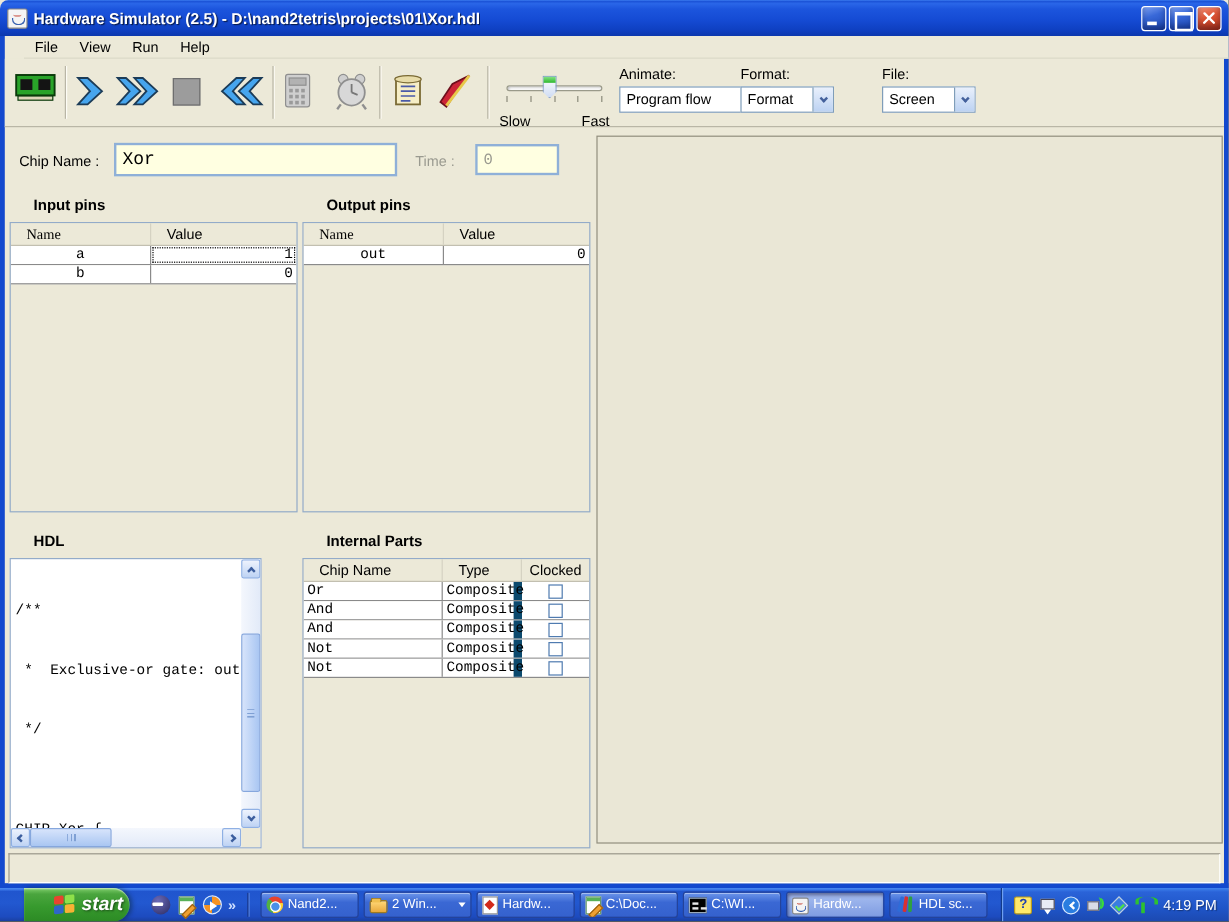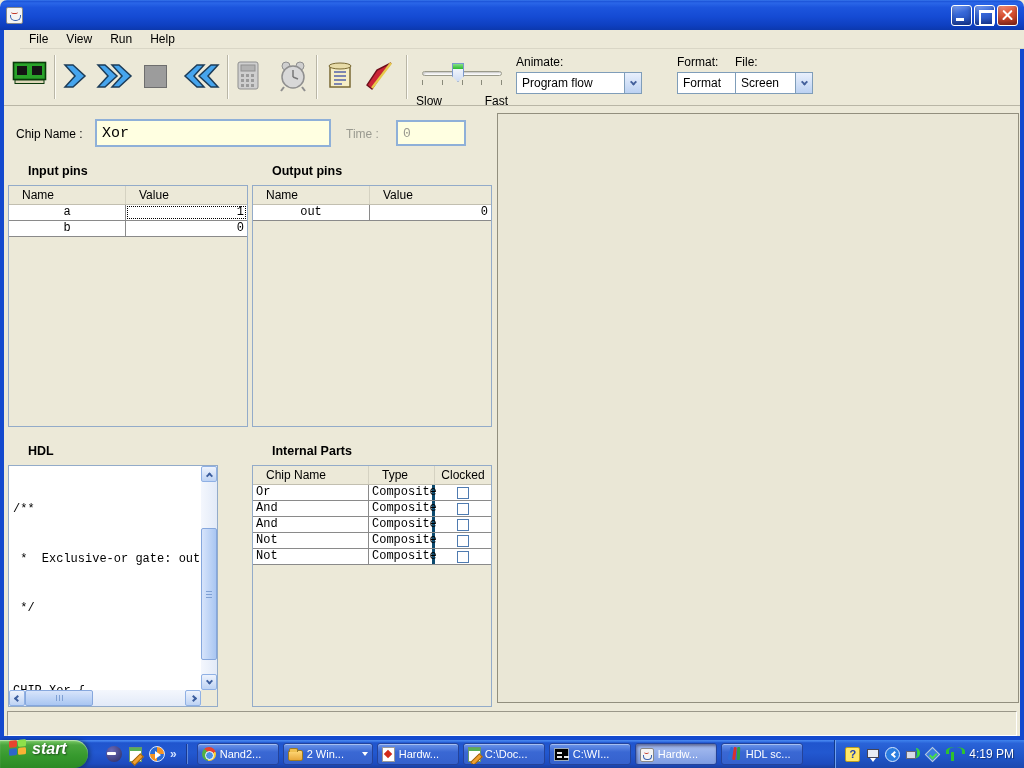--- a/index.html
+++ b/index.html
@@ -74,27 +74,27 @@
   .field{ position:absolute; background:#ffffe1; border:2px solid #8fb0d8;
     font-family:"Liberation Mono", monospace; padding:2px 5px; }
   
   .panel{ position:absolute;padding-left:14px; }
   .ph{ height:28px; display:flex; align-items:center; padding-left:6px; font-weight:bold; font-size:12.5px;}
   .pbody{ position:absolute; left:0; right:0; top:28px; bottom:0; border:1px solid #93abc9; background:#ece9d8; overflow:hidden;}
   .thead{ display:flex; height:19px; align-items:center; font-size:12px; background:#ece9d8; border-bottom:1px solid #c2bfb0;}
   .thead .hc{ padding-left:13px; height:100%; display:flex; align-items:center; border-right:1px solid #d5d2c2;}
   .trow{ display:flex; height:16px; background:#fff; border-bottom:1px solid #8a8a8a;
     font-family:"Liberation Mono", monospace; font-size:12px; line-height:14px;}
-  .pins .hc.c1{ width:117px; } .pins .hc.c2{ flex:1; border-right:none;}
+  .pins .hc.c1{ width:117px;font-family:Liberation Serif, serif; } .pins .hc.c2{ flex:1; border-right:none;}
   .pins .tc.c1{ width:117px; border-right:1px solid #8a8a8a; text-align:center;}
   .pins .tc.c2{ flex:1; text-align:right; padding-right:3px;}
   .tc.focus{ outline:1px dotted #000; outline-offset:-2px;}
   .ip .hc.c1{ width:116px;} .ip .hc.c2{ width:66px;} .ip .hc.c3{ flex:1; justify-content:center; padding-left:0; border-right:none;}
   .ip .tc.c1{ width:116px; border-right:1px solid #8a8a8a; padding-left:3px;}
-  .ip .tc.c2{ width:66px; border-right:3px solid #0c4a6e; padding-left:3px;}
+  .ip .tc.c2{ width:66px; border-right:7px solid #0c4a6e; padding-left:3px;}
   .ip .tc.c3{ flex:1; display:flex; align-items:center; justify-content:center;}
   .cb{ width:12px; height:12px; background:#fff; border:1px solid #4f7bb0; }
   
   .codebody{ background:#fff; }
   .code{ position:absolute; left:0; top:0; right:16px; bottom:16px; overflow:hidden;
     font-family:"Liberation Mono", monospace; font-size:12px; line-height:16.5px; white-space:pre; padding-top:2px;}
   .code-line{ padding-left:4px; }
   .sb-v{ position:absolute; top:0; right:0; width:16px; bottom:16px; background:linear-gradient(90deg,#f4f7fd,#e2eaf8);}
   .sb-h{ position:absolute; left:0; bottom:0; right:16px; height:16px; background:linear-gradient(#f4f7fd,#e2eaf8);}
   .sb-btn{ position:absolute; width:16px; height:16px; background:linear-gradient(#eef3fd,#bed3f4);
@@ -112,21 +112,21 @@
   .viewpanel{ position:absolute; left:497px; top:113px; width:522px; height:590px;
     background:#eae7d6; border:1px solid #928f7e;}
   .statusbar{ position:absolute; left:7px; top:711px; width:1010px; height:25px; background:#ece9d8;
     border:1px solid; border-color:#9a9789 #ffffff #ffffff #9a9789;}
   
   .taskbar{ position:absolute; left:0; top:740px; width:1024px; height:28px; display:flex; align-items:center;
     background:linear-gradient(180deg,#4b8af0 0%,#3a77e8 5%,#2055ce 10%,#2258d0 45%,#1d4bbf 85%,#1a3f9f 100%);}
   .startbtn{ flex:none; width:88px; height:28px; border-radius:0 14px 14px 0;
     background:linear-gradient(180deg,#7ece6a 0%,#4aa53e 18%,#379a2e 55%,#2c8a24 100%);
     box-shadow:2px 0 4px rgba(0,20,0,.4), inset 0 1px 1px rgba(255,255,255,.5);
-    display:flex; align-items:flex-start; gap:5px; padding-left:9px;}
+    display:flex; align-items:center; gap:5px; padding-left:25px;margin-left:20px;}
   .start-label{ color:#fff; font-weight:bold; font-style:italic; font-size:16px; text-shadow:1px 1px 2px rgba(0,0,0,.5);}
   .flag{ width:18px; height:16px; display:grid; grid-template-columns:8px 8px; grid-template-rows:7px 7px; gap:1px; transform:skewY(-6deg);}
   .flag i{ border-radius:1.5px; } .flag .f1{background:#e8442f;} .flag .f2{background:#8ee04a;}
   .flag .f3{background:#2e66c9;} .flag .f4{background:#f8b234;}
   .ql{ flex:none; display:flex; align-items:center; gap:7px; padding:0 8px 0 18px; height:100%;}
   .ql-sep{ width:1px; height:20px; background:#1a3a90; box-shadow:1px 0 0 #5f8ae0; margin-left:2px;}
   .ic16{ width:16px; height:16px; position:relative; display:inline-block; flex:none;}
   .ic-eclipse{ border-radius:50%; background:radial-gradient(circle at 35% 30%,#6a6ab8,#2a2a60);}
   .ic-eclipse::after{ content:''; position:absolute; left:1px; top:6px; width:9px; height:3px; background:#fff; border-radius:1px;}
   .ic-note{ width:13px; height:15px; background:#fff; border:1px solid #6a9a6a; margin-top:1px;}
@@ -187,20 +187,21 @@
   .ic-wifi::after{ content:''; position:absolute; left:1px; top:0; width:13px; height:7px;
     border-left:3px solid #2ec22e; border-right:3px solid #2ec22e; border-radius:0 0 50% 50%; transform:rotate(180deg);}
 </style>
 </head>
 <body>
 
 <div class="screen">
 
   <div class="titlebar">
     <span class="title-icon"></span>
+    <span class="title-text">Hardware Simulator (2.5) - D:\nand2tetris\projects\01\Xor.hdl</span>
     <span class="win-btns">
       <span class="wbtn min"></span>
       <span class="wbtn max"></span>
       <span class="wbtn close"></span>
     </span>
   </div>
   <div class="b-left"></div>
   <div class="b-right"></div>
   <div class="b-bottom"></div>
 
@@ -305,21 +306,21 @@
     </span>
     <span class="combo-group" style="left:512px;top:6px;width:126px;">
       <span class="combo-label">Animate:</span>
       <span class="combo">
         <span>Program flow</span>
         <span class="arrow">
             <i class="chv down"></i>
           </span>
       </span>
     </span>
-    <span class="combo-group" style="left:673px;top:6px;width:78px;">
+    <span class="combo-group" style="left:613px;top:6px;width:78px;">
       <span class="combo-label">Format:</span>
       <span class="combo">
         <span>Format</span>
         <span class="arrow">
             <i class="chv down"></i>
           </span>
       </span>
     </span>
     <span class="combo-group" style="left:731px;top:6px;width:78px;">
       <span class="combo-label">File:</span>

